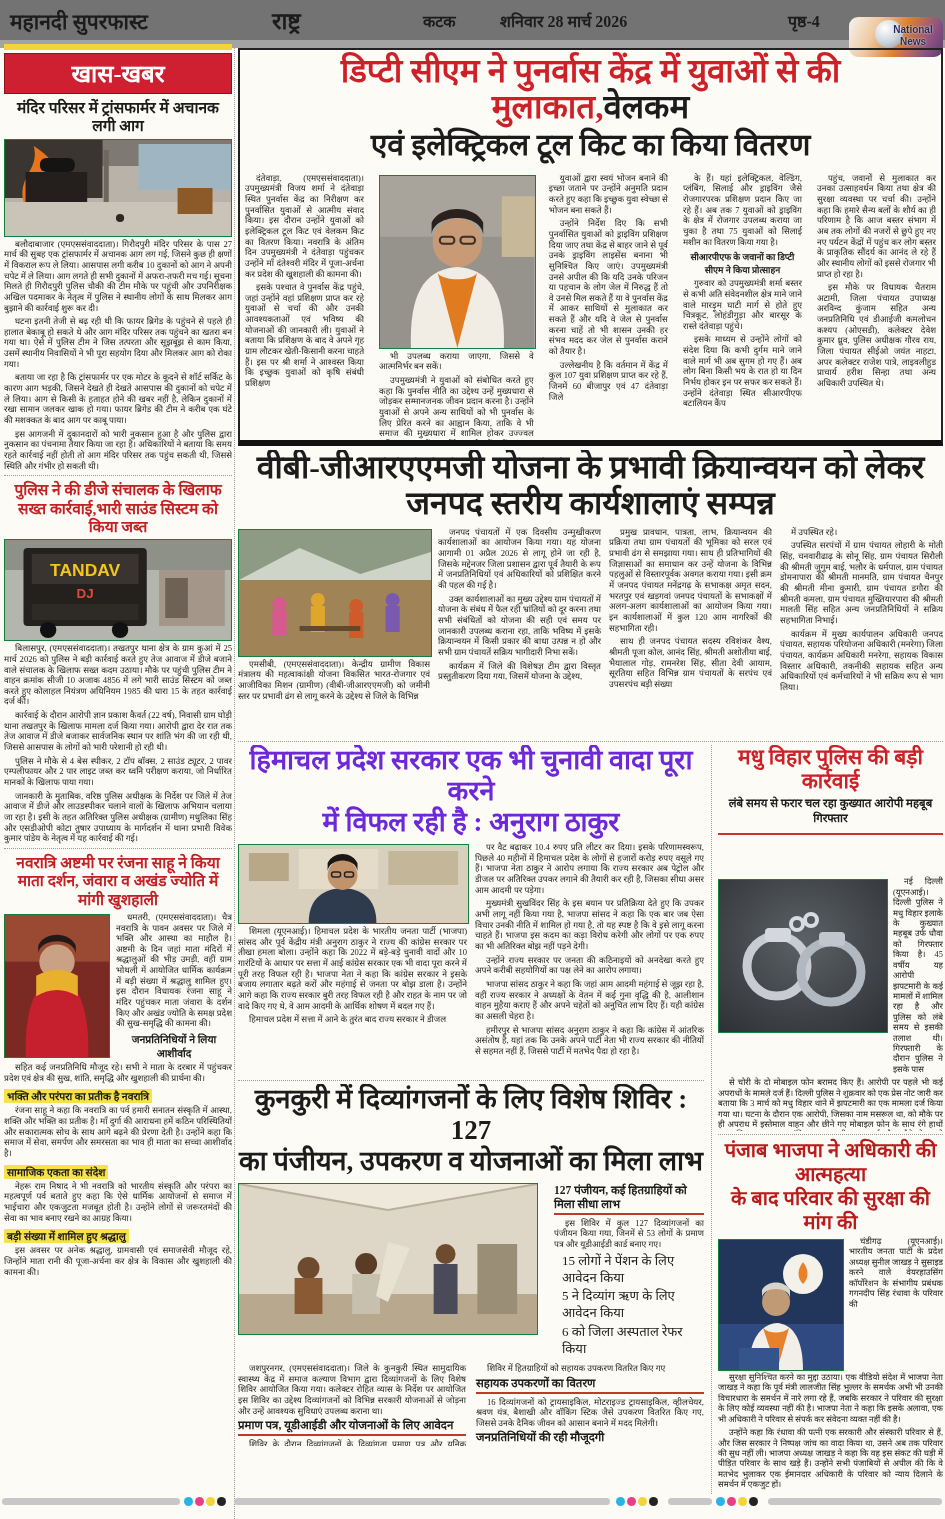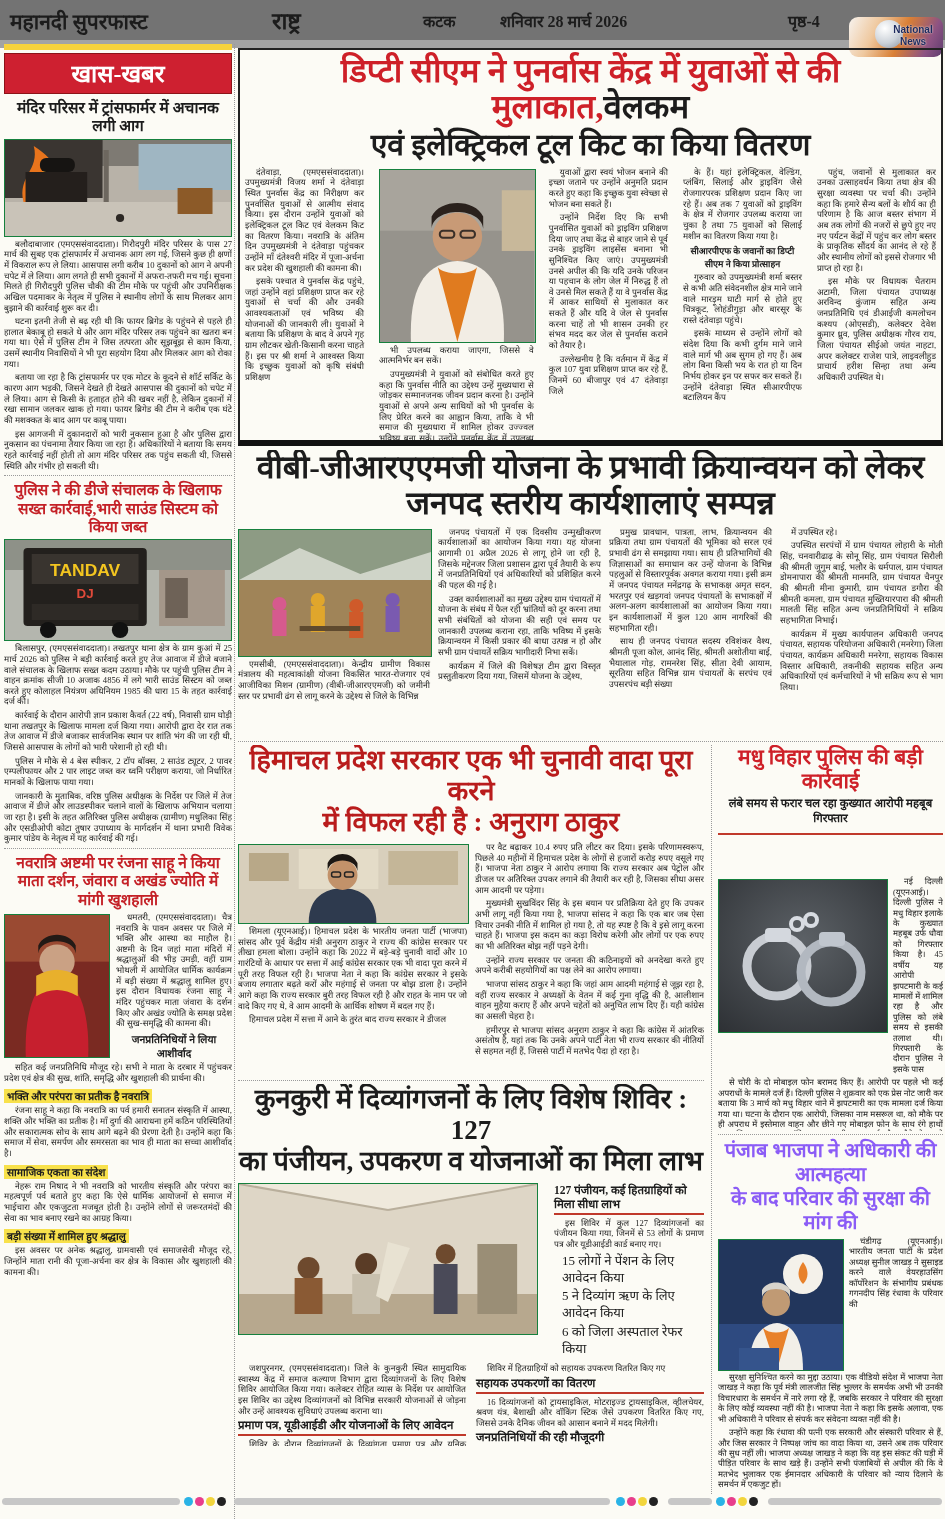--- a/index.html
+++ b/index.html
@@ -37,60 +37,60 @@
         padding:0 3px;margin:3px 0 2px;}
   .navph{float:left;width:104px;height:142px;margin:2px 6px 2px 0;}
   
   .vline{position:absolute;left:234px;top:44px;height:1475px;border-left:1px dotted #9a9a9a;}
   .maincol{position:absolute;left:238px;top:48px;width:705px;height:1468px;}
   .a1{border:2px solid #222;border-bottom:6px solid #111;padding:3px 5px 4px;height:398px;
       overflow:hidden;box-sizing:border-box;}
   .a1h{margin:0;text-align:center;font-weight:bold;line-height:1.1;font-size:33px;}
   .a1h .red{color:#ce2028;}
   .a1h2{margin:2px 0 0;text-align:center;font-weight:bold;font-size:30px;line-height:1.1;}
-  .a1cols{display:flex;gap:15px;margin-top:6px;height:300px;overflow:hidden;}
+  .a1cols{display:flex;gap:15px;margin-top:12px;height:300px;overflow:hidden;}
   .a1c{flex:1;min-width:0;}
   .a1c.wide{flex:1.3;}
   .cmph{width:100%;height:172px;}
   .cross{font-size:9px;font-weight:bold;text-align:center;margin:2px 0;}
   
   .a2{height:288px;overflow:hidden;margin-top:4px;}
   .a2h{margin:0;text-align:center;font-weight:bold;font-size:32px;line-height:1.12;}
   .a2row{display:flex;gap:8px;margin-top:5px;}
   .a2l{width:192px;flex:none;}
   .wkph{width:100%;height:126px;}
   .a2c{flex:1;min-width:0;}
   .hdot{border-top:1px dotted #9a9a9a;margin:3px 0;}
   
   .bzone{display:flex;gap:7px;margin-top:2px;}
   .bzl{width:466px;flex:none;}
   .bzr{flex:1;min-width:0;border-left:1px dotted #9a9a9a;padding-left:6px;}
   .a3{height:332px;overflow:hidden;}
-  .a3h{margin:0;text-align:center;font-weight:bold;font-size:27px;line-height:1.15;color:#b91c1c;}
+  .a3h{margin:0;text-align:center;font-weight:bold;font-size:27px;line-height:1.15;color:#6d28d9;}
   .a3row{display:flex;gap:8px;margin-top:4px;}
   .a3l,.a3r{flex:1;min-width:0;}
   .atph{width:100%;height:78px;}
   .a5{height:362px;overflow:hidden;}
   .a5h{margin:0;text-align:center;font-weight:bold;font-size:27px;line-height:1.15;}
   .a5row{display:flex;gap:16px;margin-top:4px;}
   .campph{width:298px;height:150px;flex:none;}
   .a5r{flex:1;min-width:0;}
   .a5row2{display:flex;gap:10px;margin-top:3px;}
   .a5c{flex:1;min-width:0;}
   .ssub{font-size:11.5px;font-weight:bold;margin:3px 0 3px;border-bottom:2px solid #c0392b;
         padding-bottom:1px;line-height:1.2;}
   .bullet{font-size:13px;line-height:1.3;margin:0 0 2px 8px;text-indent:0;text-align:left;}
   .a4{height:386px;overflow:hidden;}
   .a4h{margin:0;text-align:center;font-weight:bold;font-size:21px;color:#ce2028;line-height:1.15;}
   .a4sub{margin:2px 0 3px;text-align:center;font-weight:bold;font-size:11.5px;
          border-bottom:2px solid #c0392b;padding-bottom:8px;}
   .a4row{display:flex;gap:5px;margin-top:42px;}
   .hcph{width:168px;height:152px;flex:none;}
   .bzr .bt{font-size:8.4px;}
-  .a6h{margin:0;text-align:center;font-weight:bold;font-size:20px;color:#8b5cf6;line-height:1.2;}
+  .a6h{margin:0;text-align:center;font-weight:bold;font-size:20px;color:#b91c1c;line-height:1.2;}
   .a6row{display:flex;gap:5px;margin-top:3px;}
   .jkph{width:124px;height:130px;flex:none;}
   
   .regs{position:absolute;left:0;bottom:12px;width:945px;height:10px;}
   .regbar{position:absolute;top:1px;height:7px;border-radius:4px;background:#c7c7c7;}
   .dots{position:absolute;top:0;display:flex;gap:2px;}
   .d{width:9px;height:9px;border-radius:50%;}
   .dc{background:#2ab3e6;} .dm{background:#e83e8c;} .dy{background:#f2d53c;} .dk{background:#222;}
 </style>
 </head>

